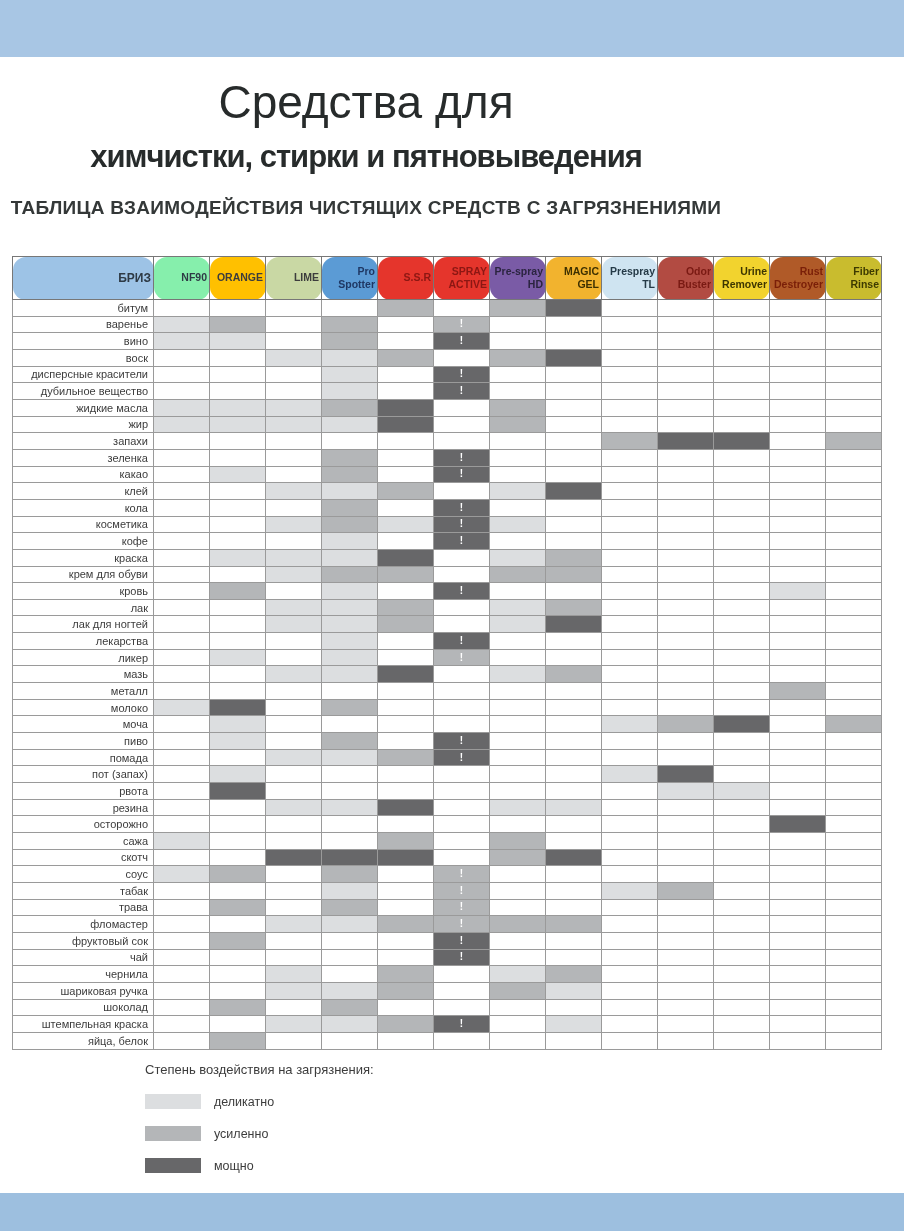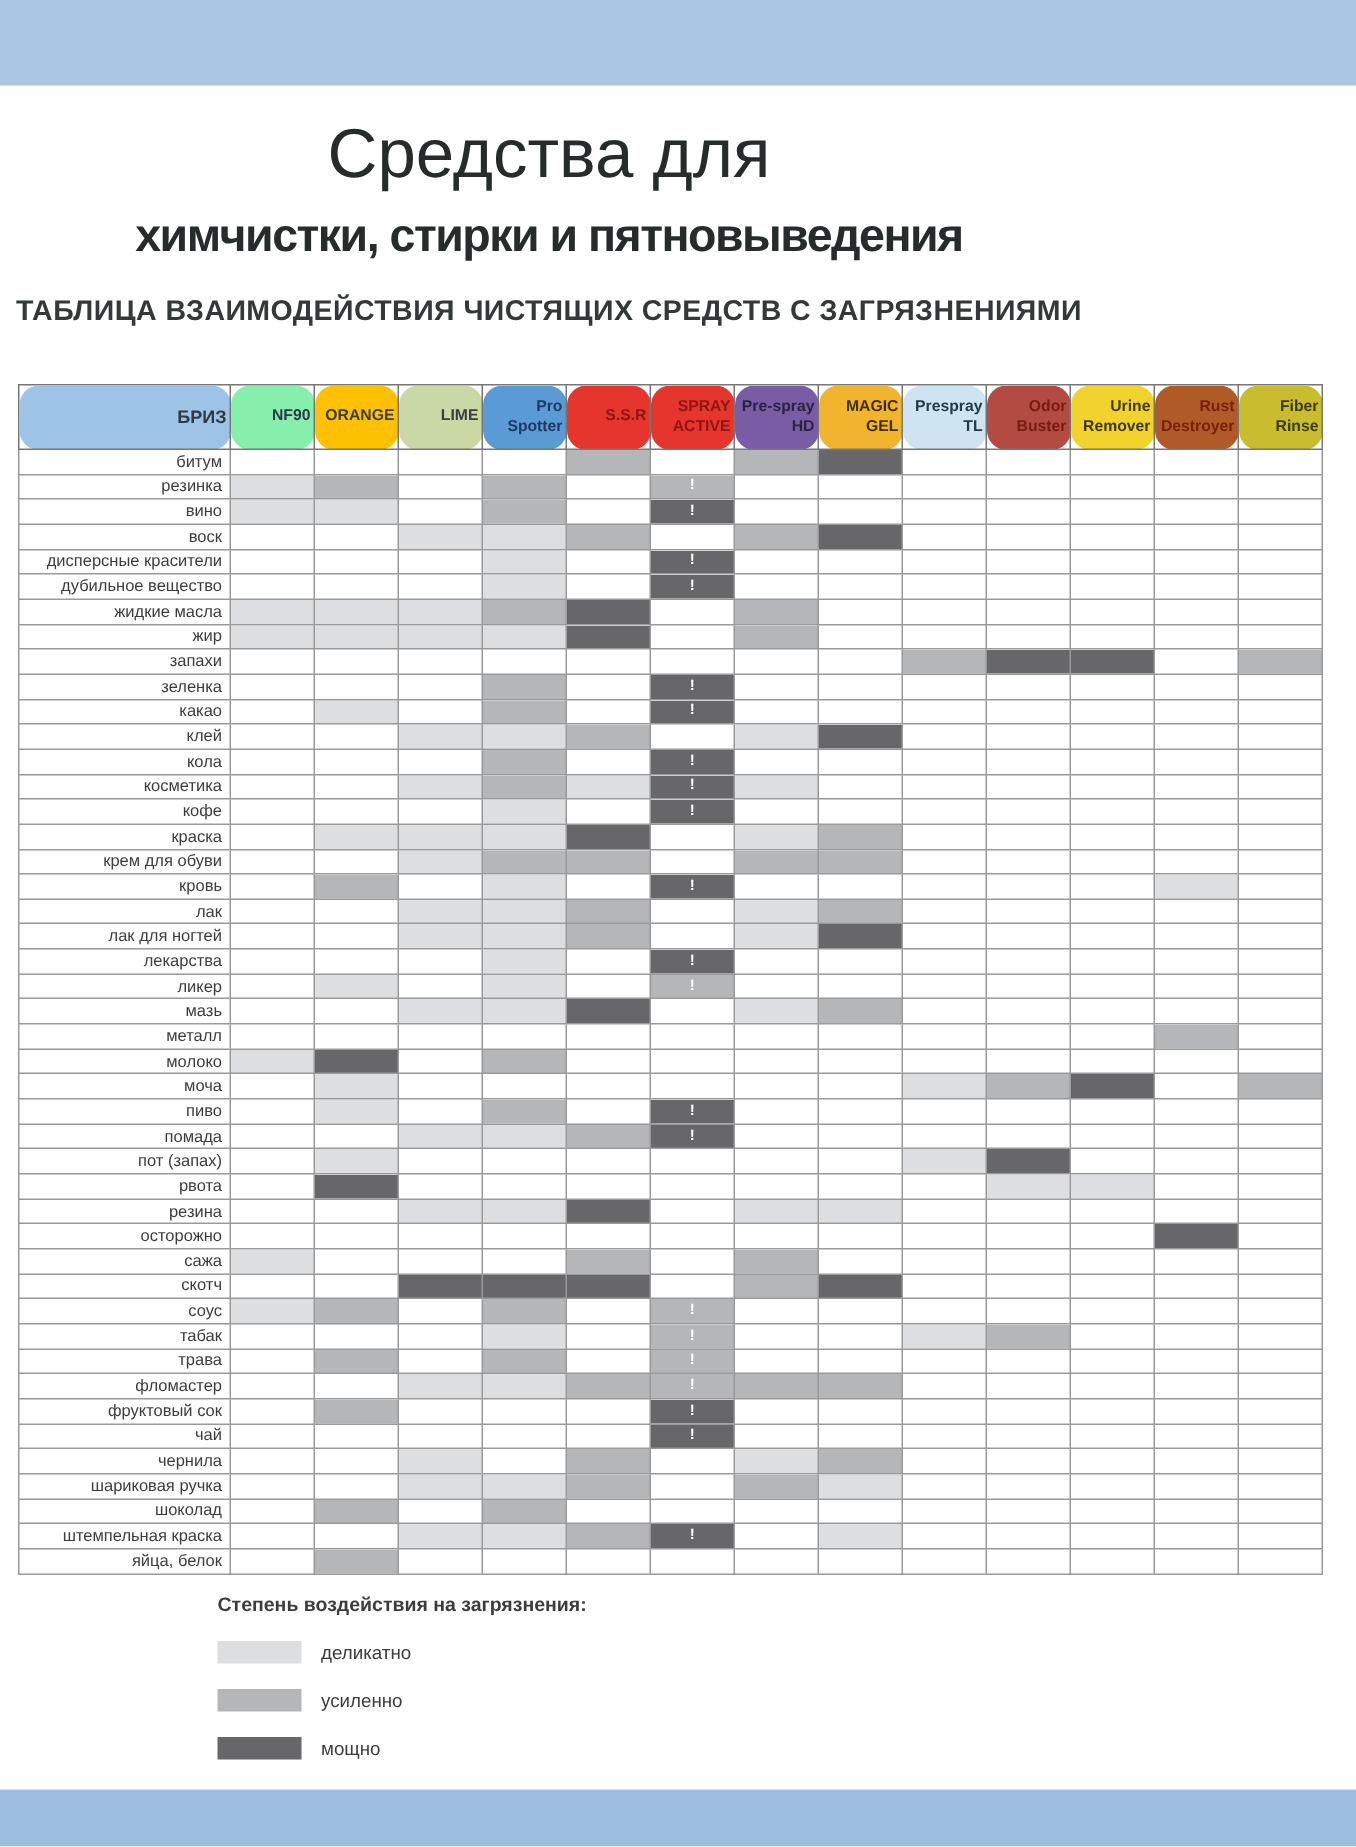--- a/index.html
+++ b/index.html
@@ -31,21 +31,21 @@
   }
   table.grid tbody td{
     height:15.67px;text-align:center;vertical-align:middle;
     font-size:10px;font-weight:700;color:#ffffff;line-height:1;border-color:#9a9a9a;
   }
   td.s0{background:#ffffff;}
   td.s1{background:var(--s1);}
   td.s2{background:var(--s2);}
   td.s3{background:var(--s3);}
   .legend{position:absolute;left:145px;top:1062px;color:#3c3c3c;}
-  .legend-title{font-size:13px;font-weight:700;}
+  .legend-title{font-size:13px;font-weight:400;}
   .legend-row{display:flex;align-items:center;margin-top:17px;}
   .legend-swatch{width:56px;height:15px;margin-right:13px;}
   .legend-label{font-size:12.5px;}
   .legend-caution{display:flex;align-items:center;margin-top:21px;}
   .legend-caution .mark{width:56px;text-align:center;font-weight:700;font-size:15px;margin-right:13px;}
   .legend-caution .caution-label{font-size:12.5px;}
 </style>
 </head>
 <body style="--s1: #dcdee0; --s2: #b4b6b8; --s3: #676769;">
 
@@ -87,21 +87,21 @@
         <td class="s0"></td>
         <td class="s2"></td>
         <td class="s3"></td>
         <td class="s0"></td>
         <td class="s0"></td>
         <td class="s0"></td>
         <td class="s0"></td>
         <td class="s0"></td>
       </tr>
       <tr>
-        <th class="rowlabel">резинка</th>
+        <th class="rowlabel">варенье</th>
         <td class="s1"></td>
         <td class="s2"></td>
         <td class="s0"></td>
         <td class="s2"></td>
         <td class="s0"></td>
         <td class="s2">!</td>
         <td class="s0"></td>
         <td class="s0"></td>
         <td class="s0"></td>
         <td class="s0"></td>

